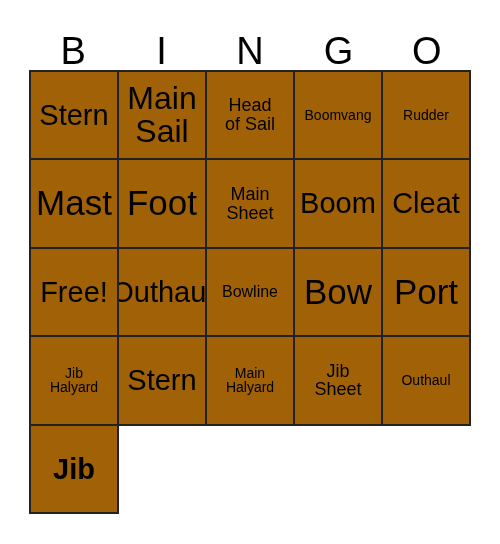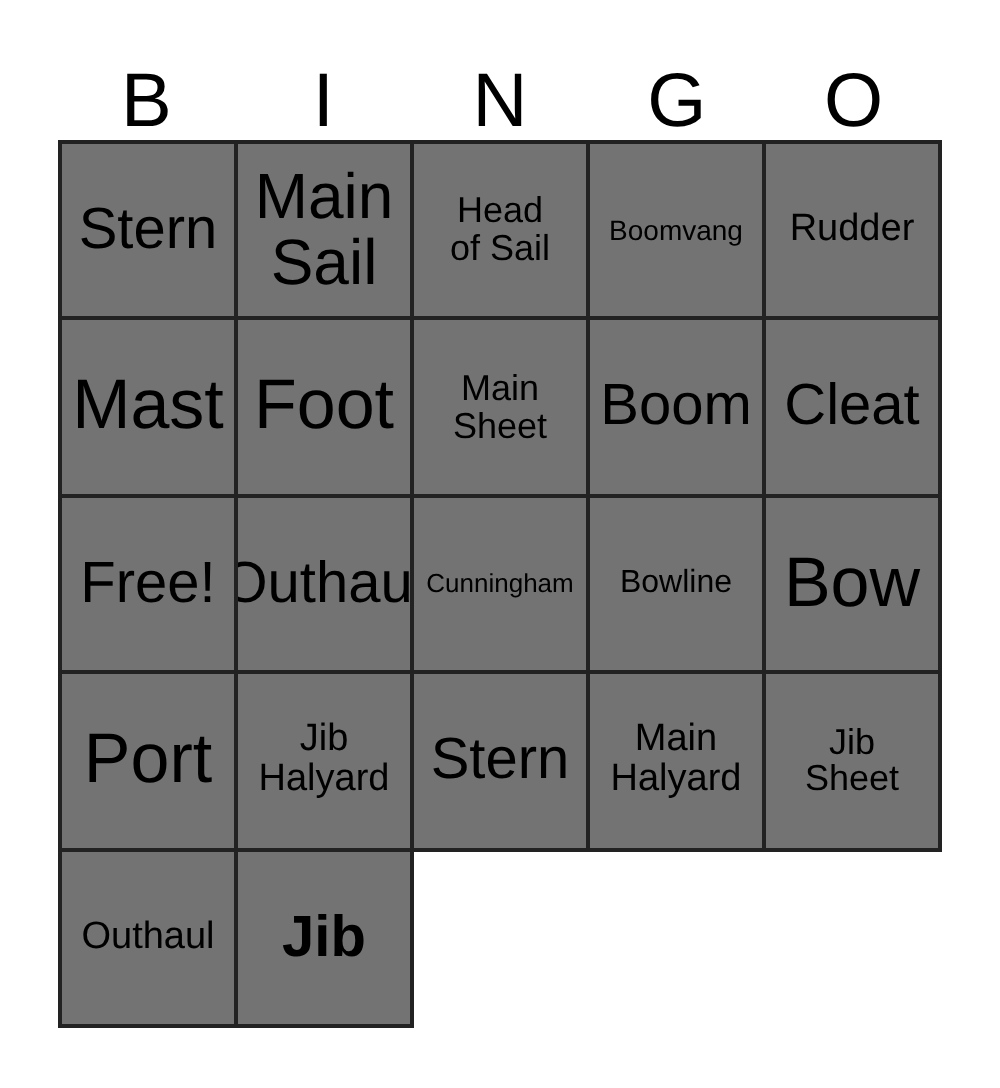--- a/index.html
+++ b/index.html
@@ -59,36 +59,36 @@
   }
   .cell {
     border-right: 2px solid #222222;
     border-bottom: 2px solid #222222;
     box-sizing: border-box;
     display: flex;
     align-items: center;
     justify-content: center;
     text-align: center;
     padding: 1px 2px;
-    background: #737373;
+    background: #a16207;
     overflow: hidden;
   }
   .cell-text {
     display: block;
     line-height: 1.05;
     white-space: pre-line;
     word-break: normal;
   }
 
   
   .fs-xxl  { font-size: 35px; }
   .fs-xl   { font-size: 32px; }
   .fs-lg   { font-size: 29px; }
   .fs-md   { font-size: 18px; }
-  .fs-sm   { font-size: 19px; }
+  .fs-sm   { font-size: 14px; }
   .fs-xs   { font-size: 16px; }
   .fs-xxs  { font-size: 14px; }
   .fs-tiny { font-size: 13px; }
 
   .bold { font-weight: bold; }
 </style>
 </head>
 <body>
 
 <div id="bingo-card">
@@ -135,23 +135,20 @@
       <div class="cell">
         <span class="cell-text fs-lg">Cleat</span>
       </div>
       <div class="cell">
         <span class="cell-text fs-lg">Free!</span>
       </div>
       <div class="cell">
         <span class="cell-text fs-lg">Outhaul</span>
       </div>
       <div class="cell">
-        <span class="cell-text fs-tiny">Cunningham</span>
-      </div>
-      <div class="cell">
         <span class="cell-text fs-xs">Bowline</span>
       </div>
       <div class="cell">
         <span class="cell-text fs-xxl">Bow</span>
       </div>
       <div class="cell">
         <span class="cell-text fs-xxl">Port</span>
       </div>
       <div class="cell">
         <span class="cell-text fs-sm">Jib

